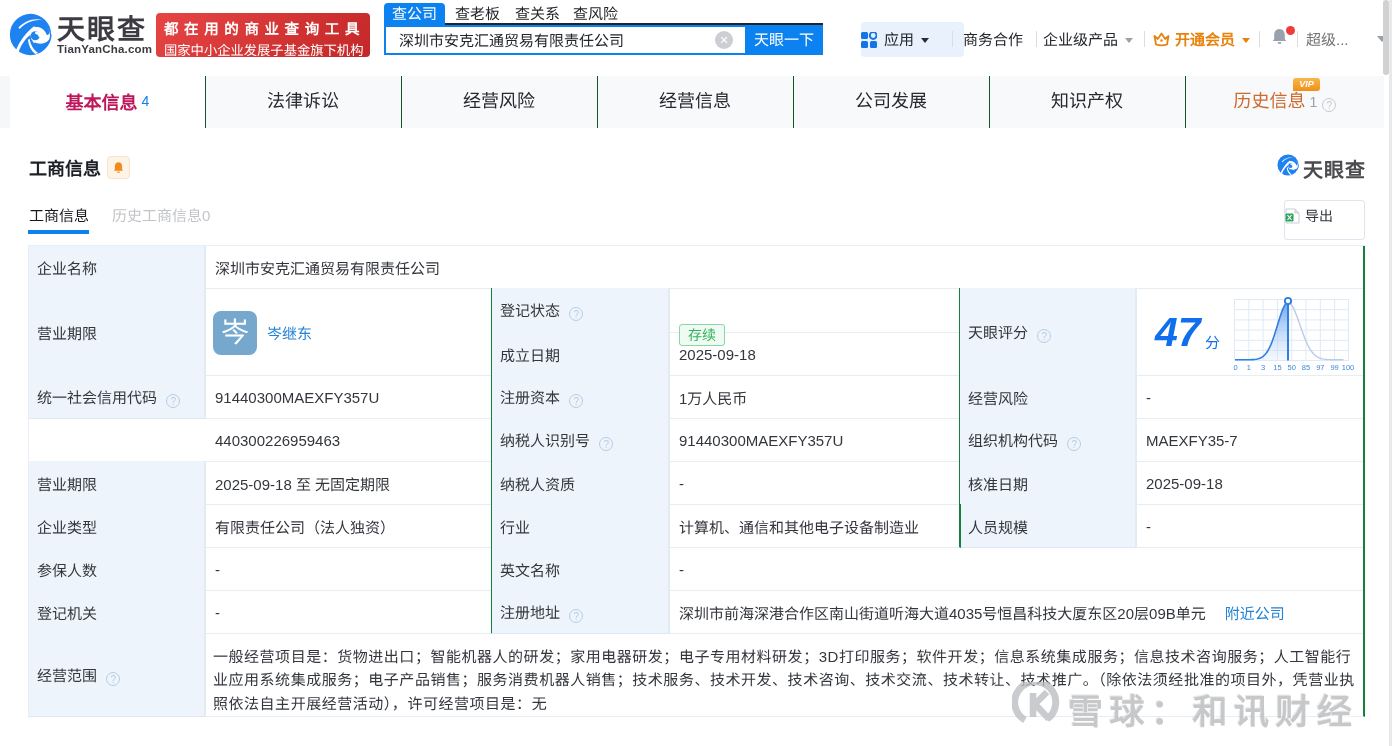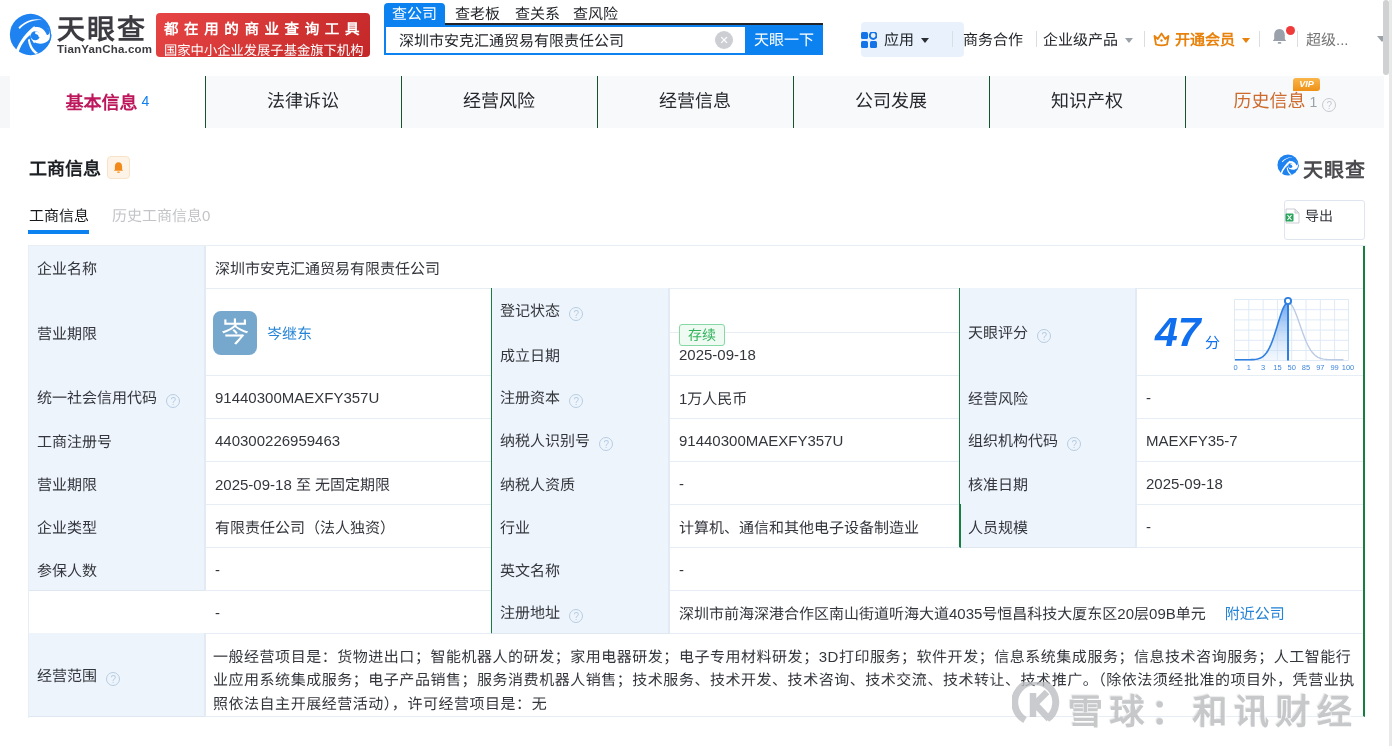--- a/index.html
+++ b/index.html
@@ -246,23 +246,20 @@
     </div>
 <div class="cell " style="left:640px;top:129px;width:292px;height:44px;">
       <span class="in">1万人民币</span>
     </div>
 <div class="cell lbl" style="left:931px;top:129px;width:177px;height:44px;">
       <span class="in">经营风险</span>
     </div>
 <div class="cell " style="left:1107px;top:129px;width:229px;height:44px;">
       <span class="in">-</span>
     </div>
-<div class="cell lbl" style="left:0px;top:172px;width:177px;height:44px;">
-      <span class="in">工商注册号</span>
-    </div>
 <div class="cell " style="left:176px;top:172px;width:288px;height:44px;">
       <span class="in">440300226959463</span>
     </div>
 <div class="cell lbl" style="left:463px;top:172px;width:178px;height:44px;">
       <span class="in">纳税人识别号 <span class="qm">?</span></span>
     </div>
 <div class="cell " style="left:640px;top:172px;width:292px;height:44px;">
       <span class="in">91440300MAEXFY357U</span>
     </div>
 <div class="cell lbl" style="left:931px;top:172px;width:177px;height:44px;">
@@ -311,20 +308,23 @@
       <span class="in">参保人数</span>
     </div>
 <div class="cell " style="left:176px;top:301px;width:288px;height:44px;">
       <span class="in">-</span>
     </div>
 <div class="cell lbl" style="left:463px;top:301px;width:178px;height:44px;">
       <span class="in">英文名称</span>
     </div>
 <div class="cell " style="left:640px;top:301px;width:696px;height:44px;">
       <span class="in">-</span>
+    </div>
+<div class="cell lbl" style="left:0px;top:344px;width:177px;height:44px;">
+      <span class="in">登记机关</span>
     </div>
 <div class="cell " style="left:176px;top:344px;width:288px;height:44px;">
       <span class="in">-</span>
     </div>
 <div class="cell lbl" style="left:463px;top:344px;width:178px;height:44px;">
       <span class="in">注册地址 <span class="qm">?</span></span>
     </div>
 <div class="cell " style="left:640px;top:344px;width:696px;height:44px;">
       <span class="in">深圳市前海深港合作区南山街道听海大道4035号恒昌科技大厦东区20层09B单元<a style="margin-left:19px;" class="blue" href="#">附近公司</a></span>
     </div>

